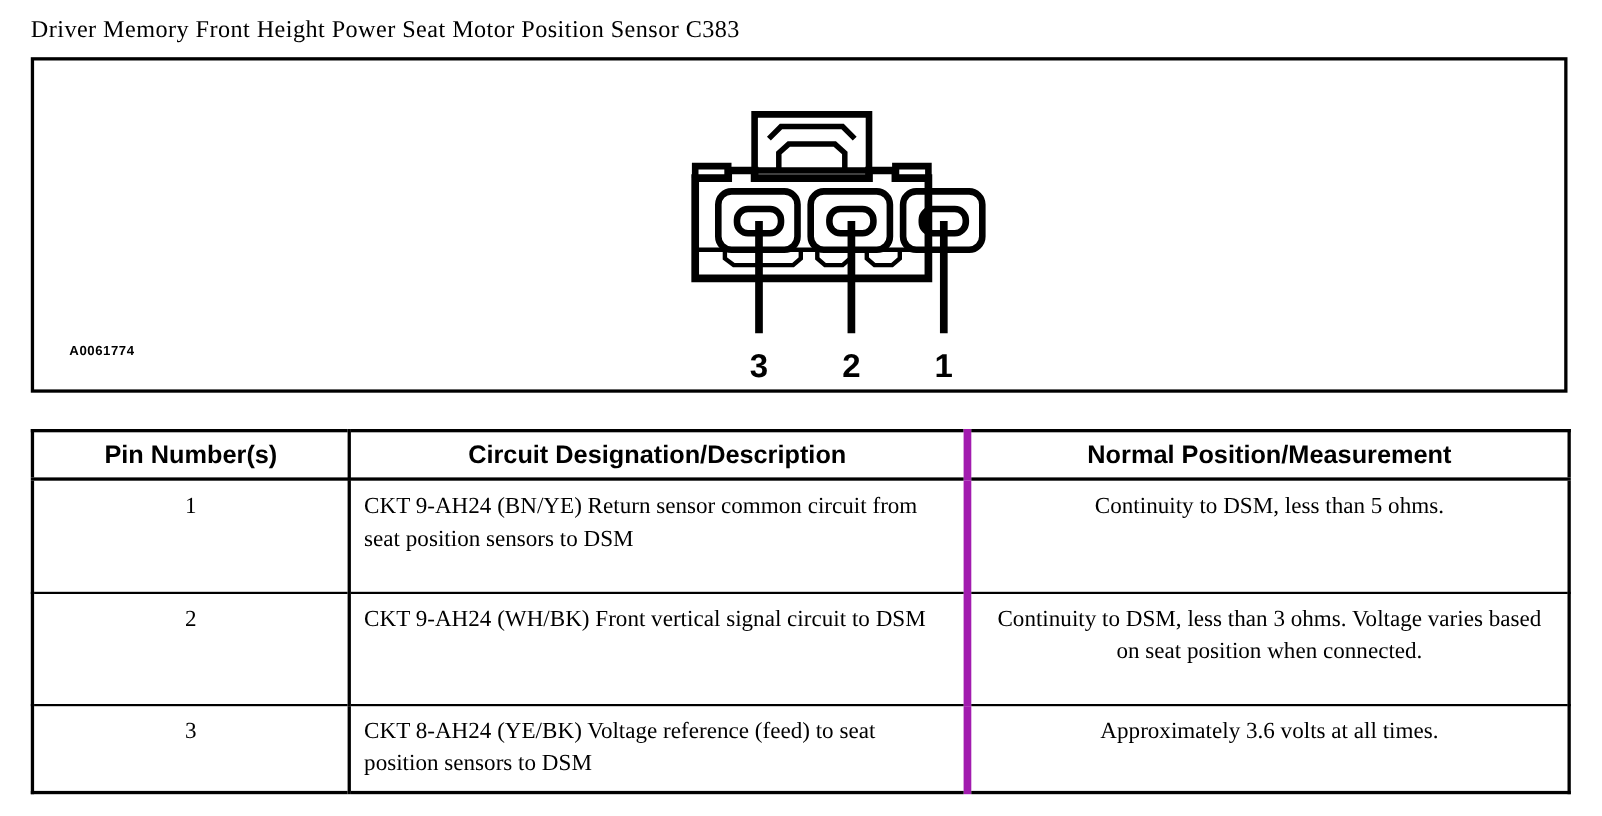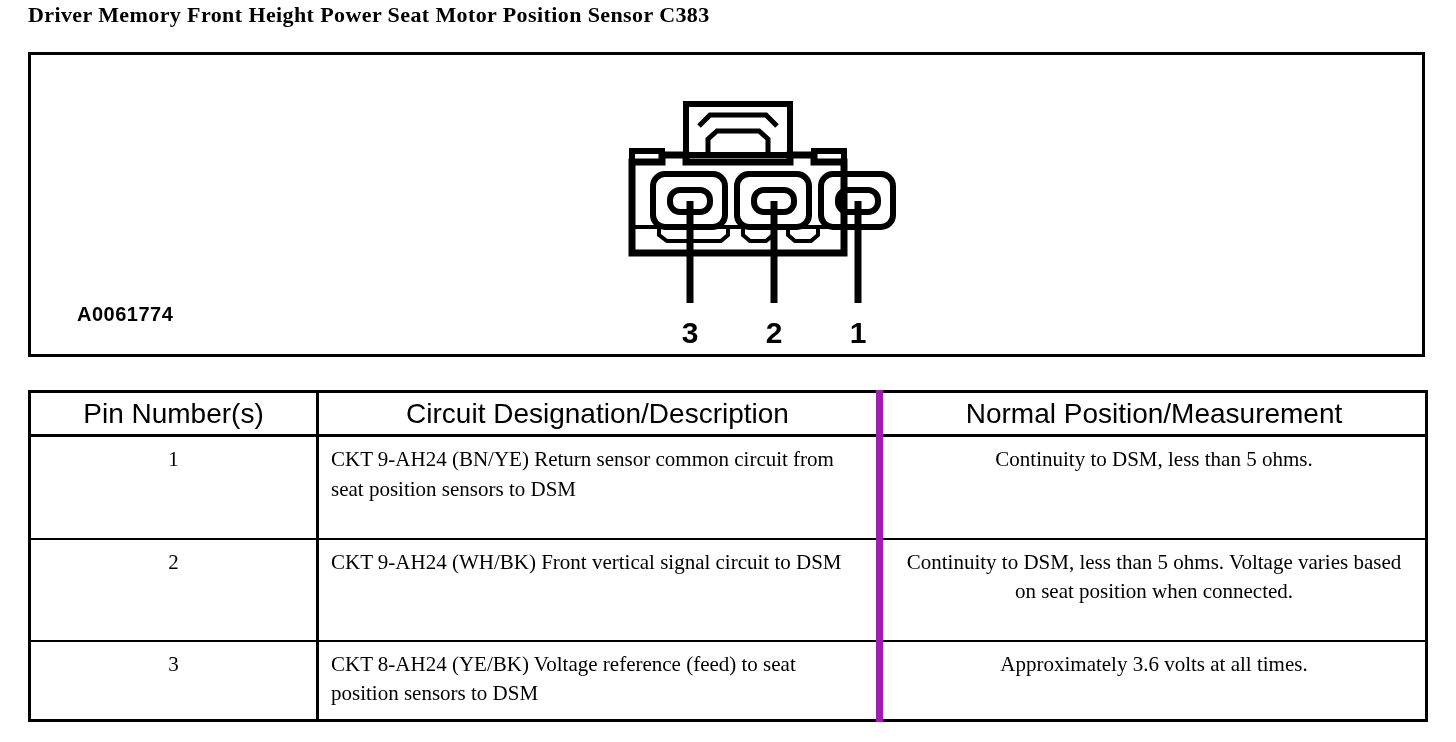--- a/index.html
+++ b/index.html
@@ -13,23 +13,23 @@
     position: relative;
     font-family: "Liberation Serif", serif;
     color: #000000;
     overflow: hidden;
   }
 
   
   .page-title {
     position: absolute;
     left: 28px;
-    top: 2px;
+    top: 14px;
     font-family: "Liberation Serif", serif;
-    font-weight: bold;
+    font-weight: normal;
     font-size: 22px;
     letter-spacing: 0.4px;
     white-space: nowrap;
   }
 
   
   .diagram-panel {
     position: absolute;
     left: 28px;
     top: 52px;
@@ -41,25 +41,25 @@
   }
   .diagram-svg-wrap {
     position: absolute;
     left: 0;
     top: 0;
     width: 100%;
     height: 100%;
   }
   .image-id {
     position: absolute;
-    left: 46px;
+    left: 32px;
     bottom: 28px;
     font-family: "Liberation Sans", sans-serif;
     font-weight: bold;
-    font-size: 20px;
+    font-size: 12px;
     letter-spacing: 0.5px;
   }
 
   
   .pin-table {
     position: absolute;
     left: 28px;
     top: 390px;
     width: 1397px;
     border-collapse: collapse;
@@ -92,22 +92,22 @@
   }
   .pin-table th.th-meas,
   .pin-table td.td-meas {
     border-right: none;
     border-left: none;
   }
   .pin-table thead th {
     border-top: none;
     border-bottom: 3px solid #000000;
     font-family: "Liberation Sans", sans-serif;
-    font-weight: normal;
-    font-size: 28px;
+    font-weight: bold;
+    font-size: 23px;
     text-align: center;
     vertical-align: middle;
     height: 44px;
     padding: 2px 6px;
     white-space: nowrap;
   }
   .pin-table tbody tr:last-child td {
     border-bottom: none;
   }
   .pin-table tbody td {
@@ -217,21 +217,21 @@
   </thead>
   <tbody>
     <tr class="row-1">
       <td class="td-pin">1</td>
       <td class="td-desc">CKT 9-AH24 (BN/YE) Return sensor common circuit from seat position sensors to DSM</td>
       <td class="td-meas">Continuity to DSM, less than 5 ohms.</td>
     </tr>
     <tr class="row-2">
       <td class="td-pin">2</td>
       <td class="td-desc">CKT 9-AH24 (WH/BK) Front vertical signal circuit to DSM</td>
-      <td class="td-meas">Continuity to DSM, less than 5 ohms. Voltage varies based on seat position when connected.</td>
+      <td class="td-meas">Continuity to DSM, less than 3 ohms. Voltage varies based on seat position when connected.</td>
     </tr>
     <tr class="row-3">
       <td class="td-pin">3</td>
       <td class="td-desc">CKT 8-AH24 (YE/BK) Voltage reference (feed) to seat position sensors to DSM</td>
       <td class="td-meas">Approximately 3.6 volts at all times.</td>
     </tr>
   </tbody>
 </table>
 
 </body></html>

